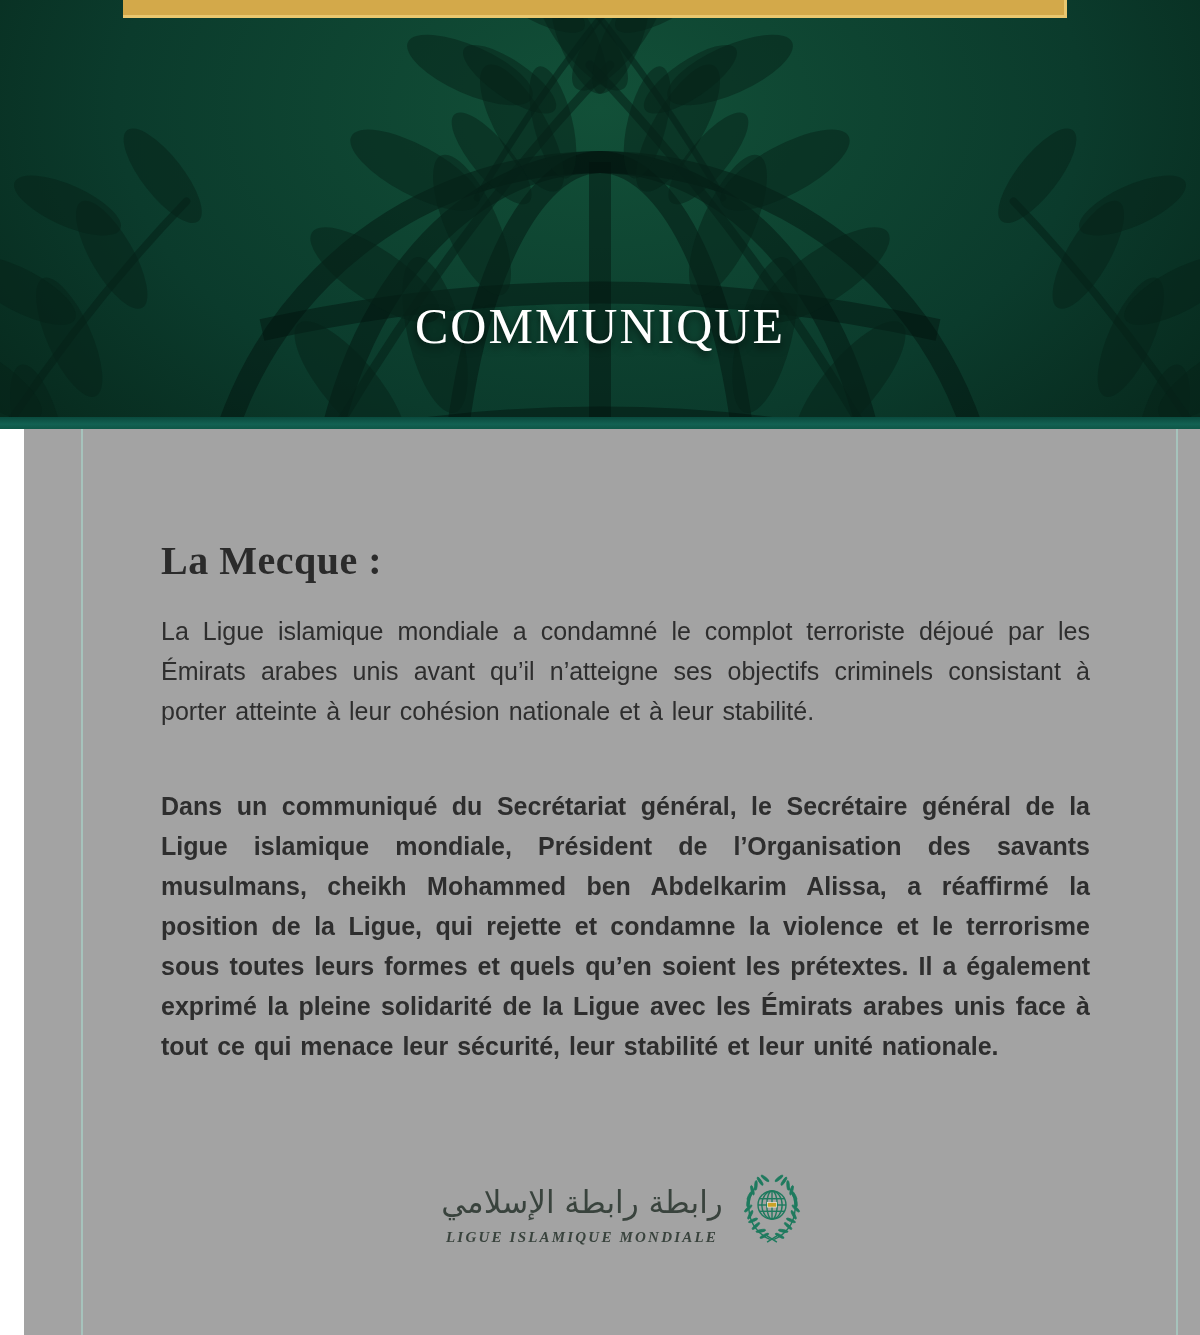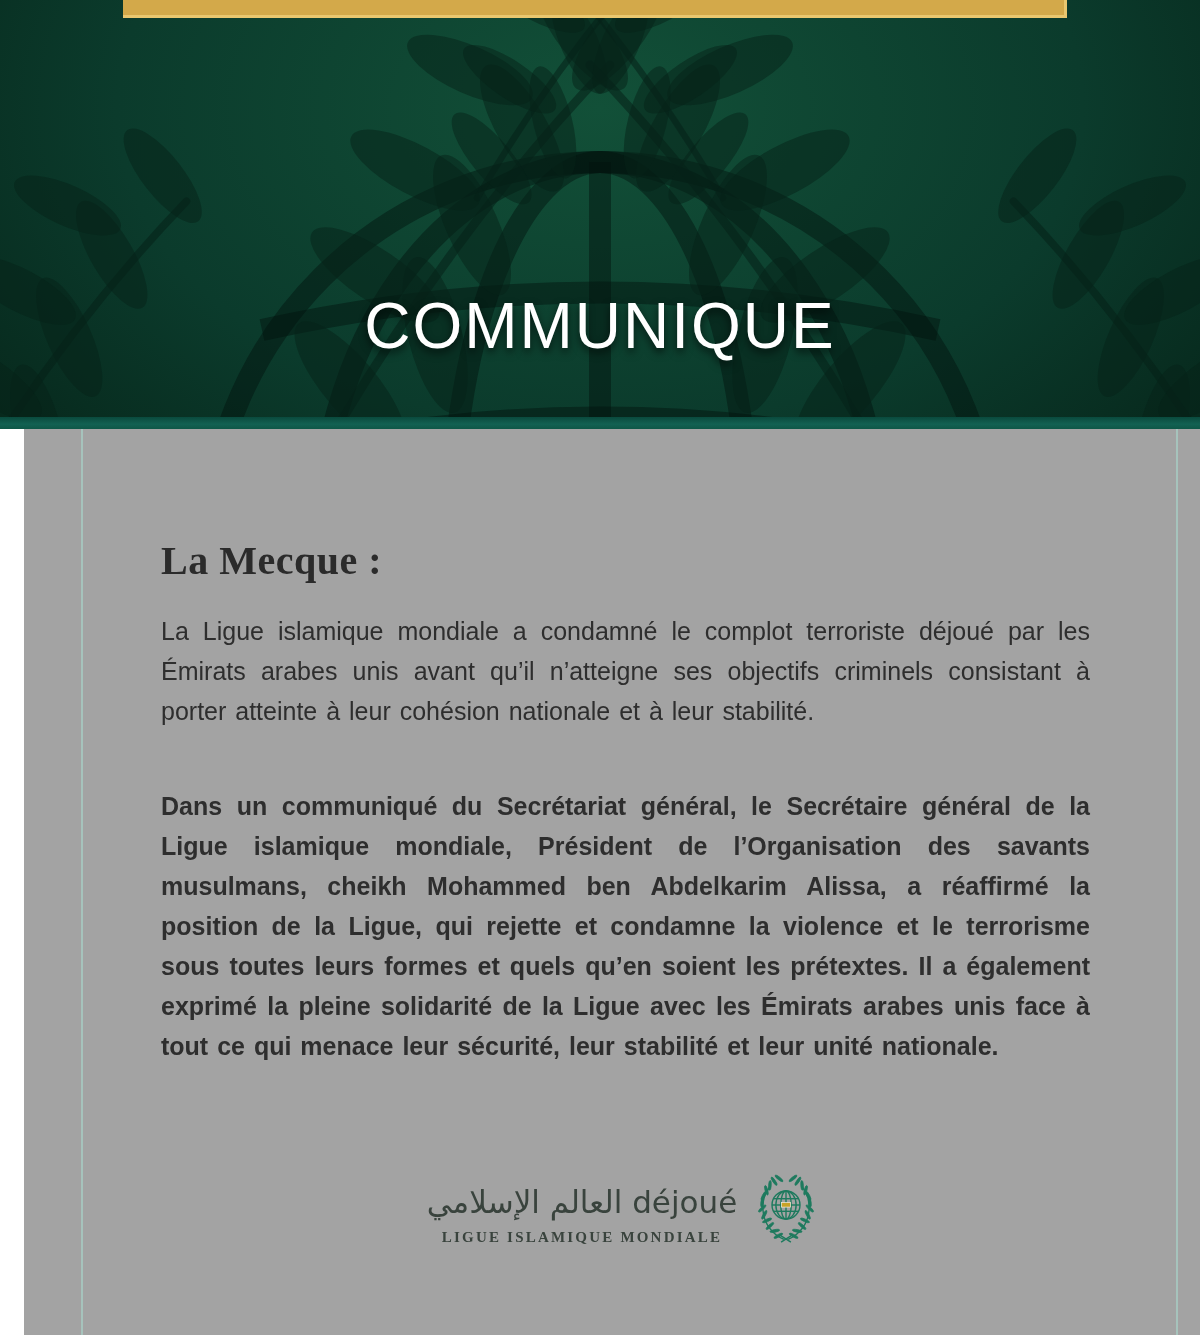--- a/index.html
+++ b/index.html
@@ -13,21 +13,21 @@
     background:
       radial-gradient(1150px 760px at 50% 26%,#125038 0%,#0b3b2c 42%,#052015 78%,#03150e 100%);
   }
   .hero-deco{position:absolute;top:0;left:0;width:1200px;height:417px;display:block;}
   .gold-bar{
     position:absolute;top:0;left:123px;width:941px;height:15px;
     background:#d3a94a;border-bottom:3px solid #e9c76f;border-right:3px solid #e9c76f;
   }
   .hero-title{
     position:absolute;top:288px;left:0;width:100%;margin:0;text-align:center;
-    font-family:Liberation Sans, sans-serif;font-weight:400;font-size:64px;line-height:76px;
+    font-family:Liberation Serif, serif;font-weight:400;font-size:50px;line-height:76px;
     color:#ffffff;letter-spacing:2px;
     text-shadow:0 4px 9px rgba(0,0,0,0.65);
   }
   .teal-band{
     position:absolute;top:417px;left:0;width:1200px;height:12px;
     background:linear-gradient(to bottom,#0a4a3d 0%,#126152 60%,#0e5747 100%);
   }
   
   .content{position:absolute;top:429px;left:0;width:1200px;height:906px;background:#a3a3a3;margin-left:24px;}
   .vline{position:absolute;top:0;bottom:0;width:2px;background:#a6c3bc;}
@@ -49,21 +49,21 @@
     position:absolute;left:0;top:743px;width:1200px;
     display:flex;align-items:center;justify-content:center;gap:14px;
   }
   .logo-text{display:flex;flex-direction:column;align-items:center;}
   .arabic{
     font-family:"DejaVu Sans",sans-serif;font-size:31px;line-height:48px;
     color:#39433d;white-space:nowrap;direction:rtl;
   }
   .latin{
     margin-top:3px;font-family:"Liberation Serif",serif;font-weight:700;
-    font-size:15px;letter-spacing:2.2px;color:#39433d;white-space:nowrap;
+    font-size:15px;letter-spacing:2.2px;color:#39433d;white-space:nowrap;font-style:italic;
   }
   .emblem{display:block;width:70px;height:80px;}
 </style>
 </head>
 <body>
 
 <div class="page">
 
   <header class="hero">
     <svg class="hero-deco" viewBox="0 0 1200 417" preserveAspectRatio="none" aria-hidden="true">
@@ -115,21 +115,21 @@
 
     <h2 class="dateline">La Mecque :</h2>
 
     <div class="paras">
       <p class="para">La Ligue islamique mondiale a condamné le complot terroriste déjoué par les Émirats arabes unis avant qu’il n’atteigne ses objectifs criminels consistant à porter atteinte à leur cohésion nationale et à leur stabilité.</p>
       <p class="para">Dans un communiqué du Secrétariat général, le Secrétaire général de la Ligue islamique mondiale, Président de l’Organisation des savants musulmans, cheikh Mohammed ben Abdelkarim Alissa, a réaffirmé la position de la Ligue, qui rejette et condamne la violence et le terrorisme sous toutes leurs formes et quels qu’en soient les prétextes. Il a également exprimé la pleine solidarité de la Ligue avec les Émirats arabes unis face à tout ce qui menace leur sécurité, leur stabilité et leur unité nationale.</p>
     </div>
 
     <div class="logo-row">
       <div class="logo-text">
-        <div class="arabic">déjoué العالم الإسلامي</div>
+        <div class="arabic">رابطة رابطة الإسلامي</div>
         <div class="latin">LIGUE ISLAMIQUE MONDIALE</div>
       </div>
 
       <svg class="emblem" viewBox="0 0 100 108" aria-hidden="true">
         <defs>
           <g id="wreathHalf" stroke="#1e7a5e" fill="#1e7a5e">
             <path d="M47,93 C30,86 18,70 17,50 C16,38 20,27 27,18" fill="none" stroke-width="2"></path>
             <ellipse cx="39" cy="88" rx="1.9" ry="7" transform="rotate(62 39 88)"></ellipse>
             <ellipse cx="34" cy="81" rx="1.9" ry="7" transform="rotate(80 34 81)"></ellipse>
             <ellipse cx="27" cy="74" rx="1.9" ry="7" transform="rotate(48 27 74)"></ellipse>

